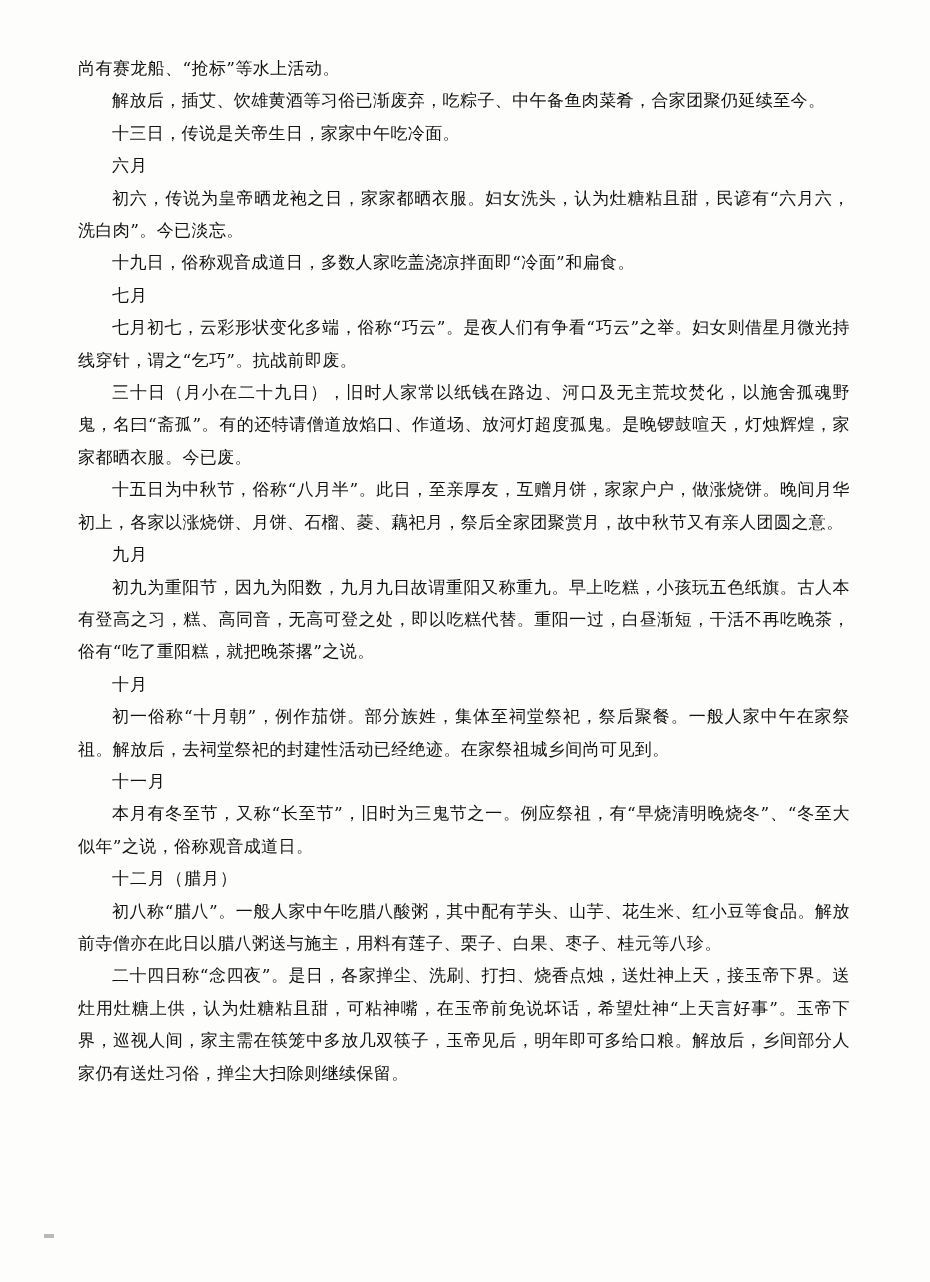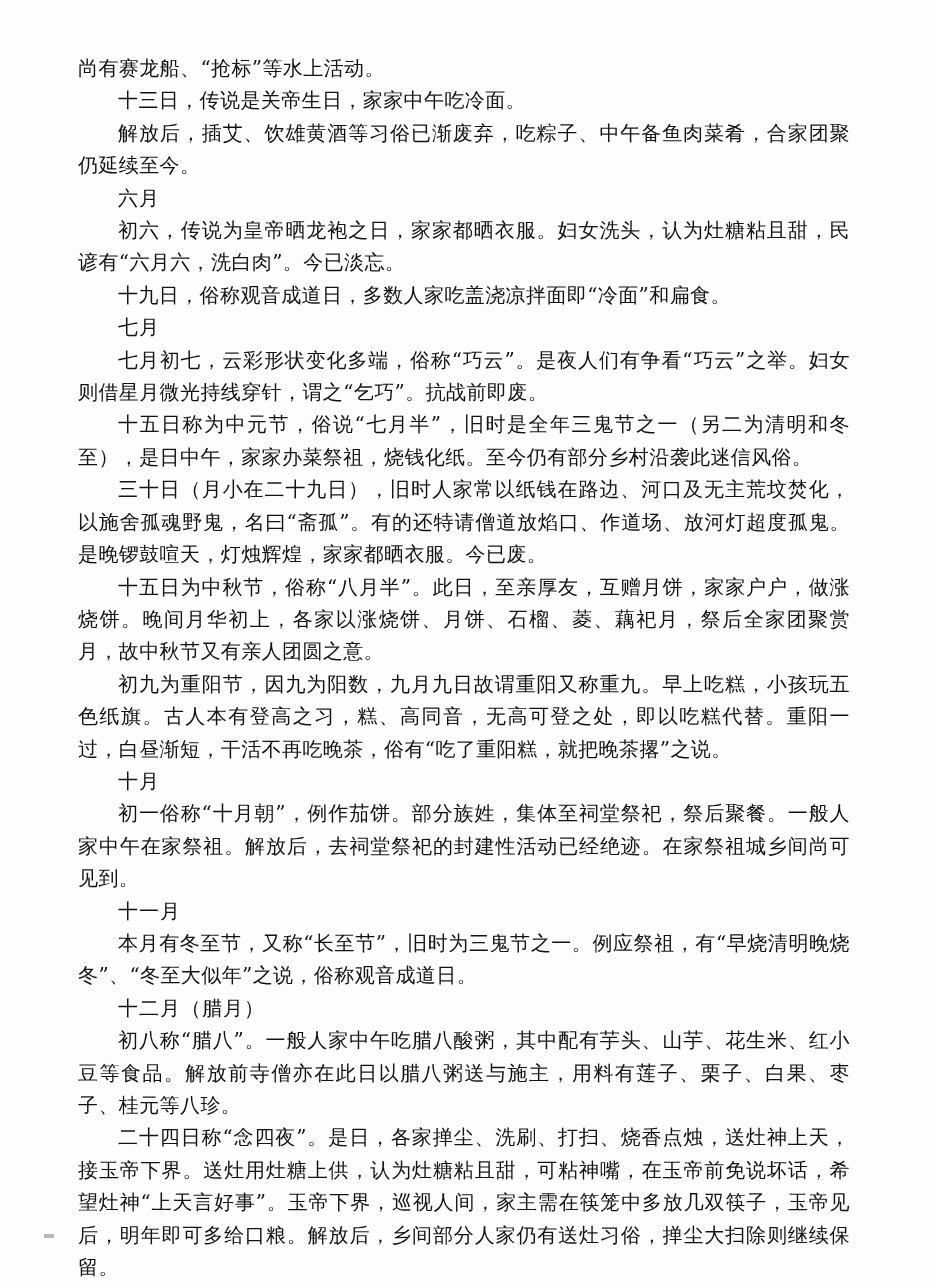--- a/index.html
+++ b/index.html
@@ -24,21 +24,21 @@
     background: #fdfdfb;
   }
   .content {
     position: absolute;
     left: 78px;
     top: 52px;
     width: 772px;
   }
   p {
     margin: 0;
-    font-size: 20px;
+    font-size: 17px;
     line-height: 32.4px;
     text-align: justify;
     text-justify: inter-ideograph;
     letter-spacing: 0.4px;
     color: #121212;
   }
   p.indent {
     text-indent: 2em;
   }
   p.heading {
@@ -54,30 +54,30 @@
     height: 4px;
     background: #b9b9b9;
   }
 </style>
 </head>
 <body>
 
 <div class="page">
   <div class="content">
     <p class="plain">尚有赛龙船、“抢标”等水上活动。</p>
+    <p class="indent">解放后，插艾、饮雄黄酒等习俗已渐废弃，吃粽子、中午备鱼肉菜肴，合家团聚仍延续至今。</p>
     <p class="indent">十三日，传说是关帝生日，家家中午吃冷面。</p>
-    <p class="indent">解放后，插艾、饮雄黄酒等习俗已渐废弃，吃粽子、中午备鱼肉菜肴，合家团聚仍延续至今。</p>
     <p class="heading">六月</p>
     <p class="indent">初六，传说为皇帝晒龙袍之日，家家都晒衣服。妇女洗头，认为灶糖粘且甜，民谚有“六月六，洗白肉”。今已淡忘。</p>
     <p class="indent">十九日，俗称观音成道日，多数人家吃盖浇凉拌面即“冷面”和扁食。</p>
     <p class="heading">七月</p>
     <p class="indent">七月初七，云彩形状变化多端，俗称“巧云”。是夜人们有争看“巧云”之举。妇女则借星月微光持线穿针，谓之“乞巧”。抗战前即废。</p>
-    <p class="indent">十五日称为中元节，俗说“七月半”，旧时是全年三鬼节之一（另二为清明和冬至），是日中午，家家办菜祭祖，烧钱化纸。至今仍有部分乡村沿袭此迷信风俗。</p>
     <p class="indent">三十日（月小在二十九日），旧时人家常以纸钱在路边、河口及无主荒坟焚化，以施舍孤魂野鬼，名曰“斋孤”。有的还特请僧道放焰口、作道场、放河灯超度孤鬼。是晚锣鼓喧天，灯烛辉煌，家家都晒衣服。今已废。</p>
     <p class="indent">十五日为中秋节，俗称“八月半”。此日，至亲厚友，互赠月饼，家家户户，做涨烧饼。晚间月华初上，各家以涨烧饼、月饼、石榴、菱、藕祀月，祭后全家团聚赏月，故中秋节又有亲人团圆之意。</p>
+    <p class="heading">九月</p>
     <p class="indent">初九为重阳节，因九为阳数，九月九日故谓重阳又称重九。早上吃糕，小孩玩五色纸旗。古人本有登高之习，糕、高同音，无高可登之处，即以吃糕代替。重阳一过，白昼渐短，干活不再吃晚茶，俗有“吃了重阳糕，就把晚茶撂”之说。</p>
     <p class="heading">十月</p>
     <p class="indent">初一俗称“十月朝”，例作茄饼。部分族姓，集体至祠堂祭祀，祭后聚餐。一般人家中午在家祭祖。解放后，去祠堂祭祀的封建性活动已经绝迹。在家祭祖城乡间尚可见到。</p>
     <p class="heading">十一月</p>
     <p class="indent">本月有冬至节，又称“长至节”，旧时为三鬼节之一。例应祭祖，有“早烧清明晚烧冬”、“冬至大似年”之说，俗称观音成道日。</p>
     <p class="heading">十二月（腊月）</p>
     <p class="indent">初八称“腊八”。一般人家中午吃腊八酸粥，其中配有芋头、山芋、花生米、红小豆等食品。解放前寺僧亦在此日以腊八粥送与施主，用料有莲子、栗子、白果、枣子、桂元等八珍。</p>
     <p class="indent">二十四日称“念四夜”。是日，各家掸尘、洗刷、打扫、烧香点烛，送灶神上天，接玉帝下界。送灶用灶糖上供，认为灶糖粘且甜，可粘神嘴，在玉帝前免说坏话，希望灶神“上天言好事”。玉帝下界，巡视人间，家主需在筷笼中多放几双筷子，玉帝见后，明年即可多给口粮。解放后，乡间部分人家仍有送灶习俗，掸尘大扫除则继续保留。</p>
 
   </div>

